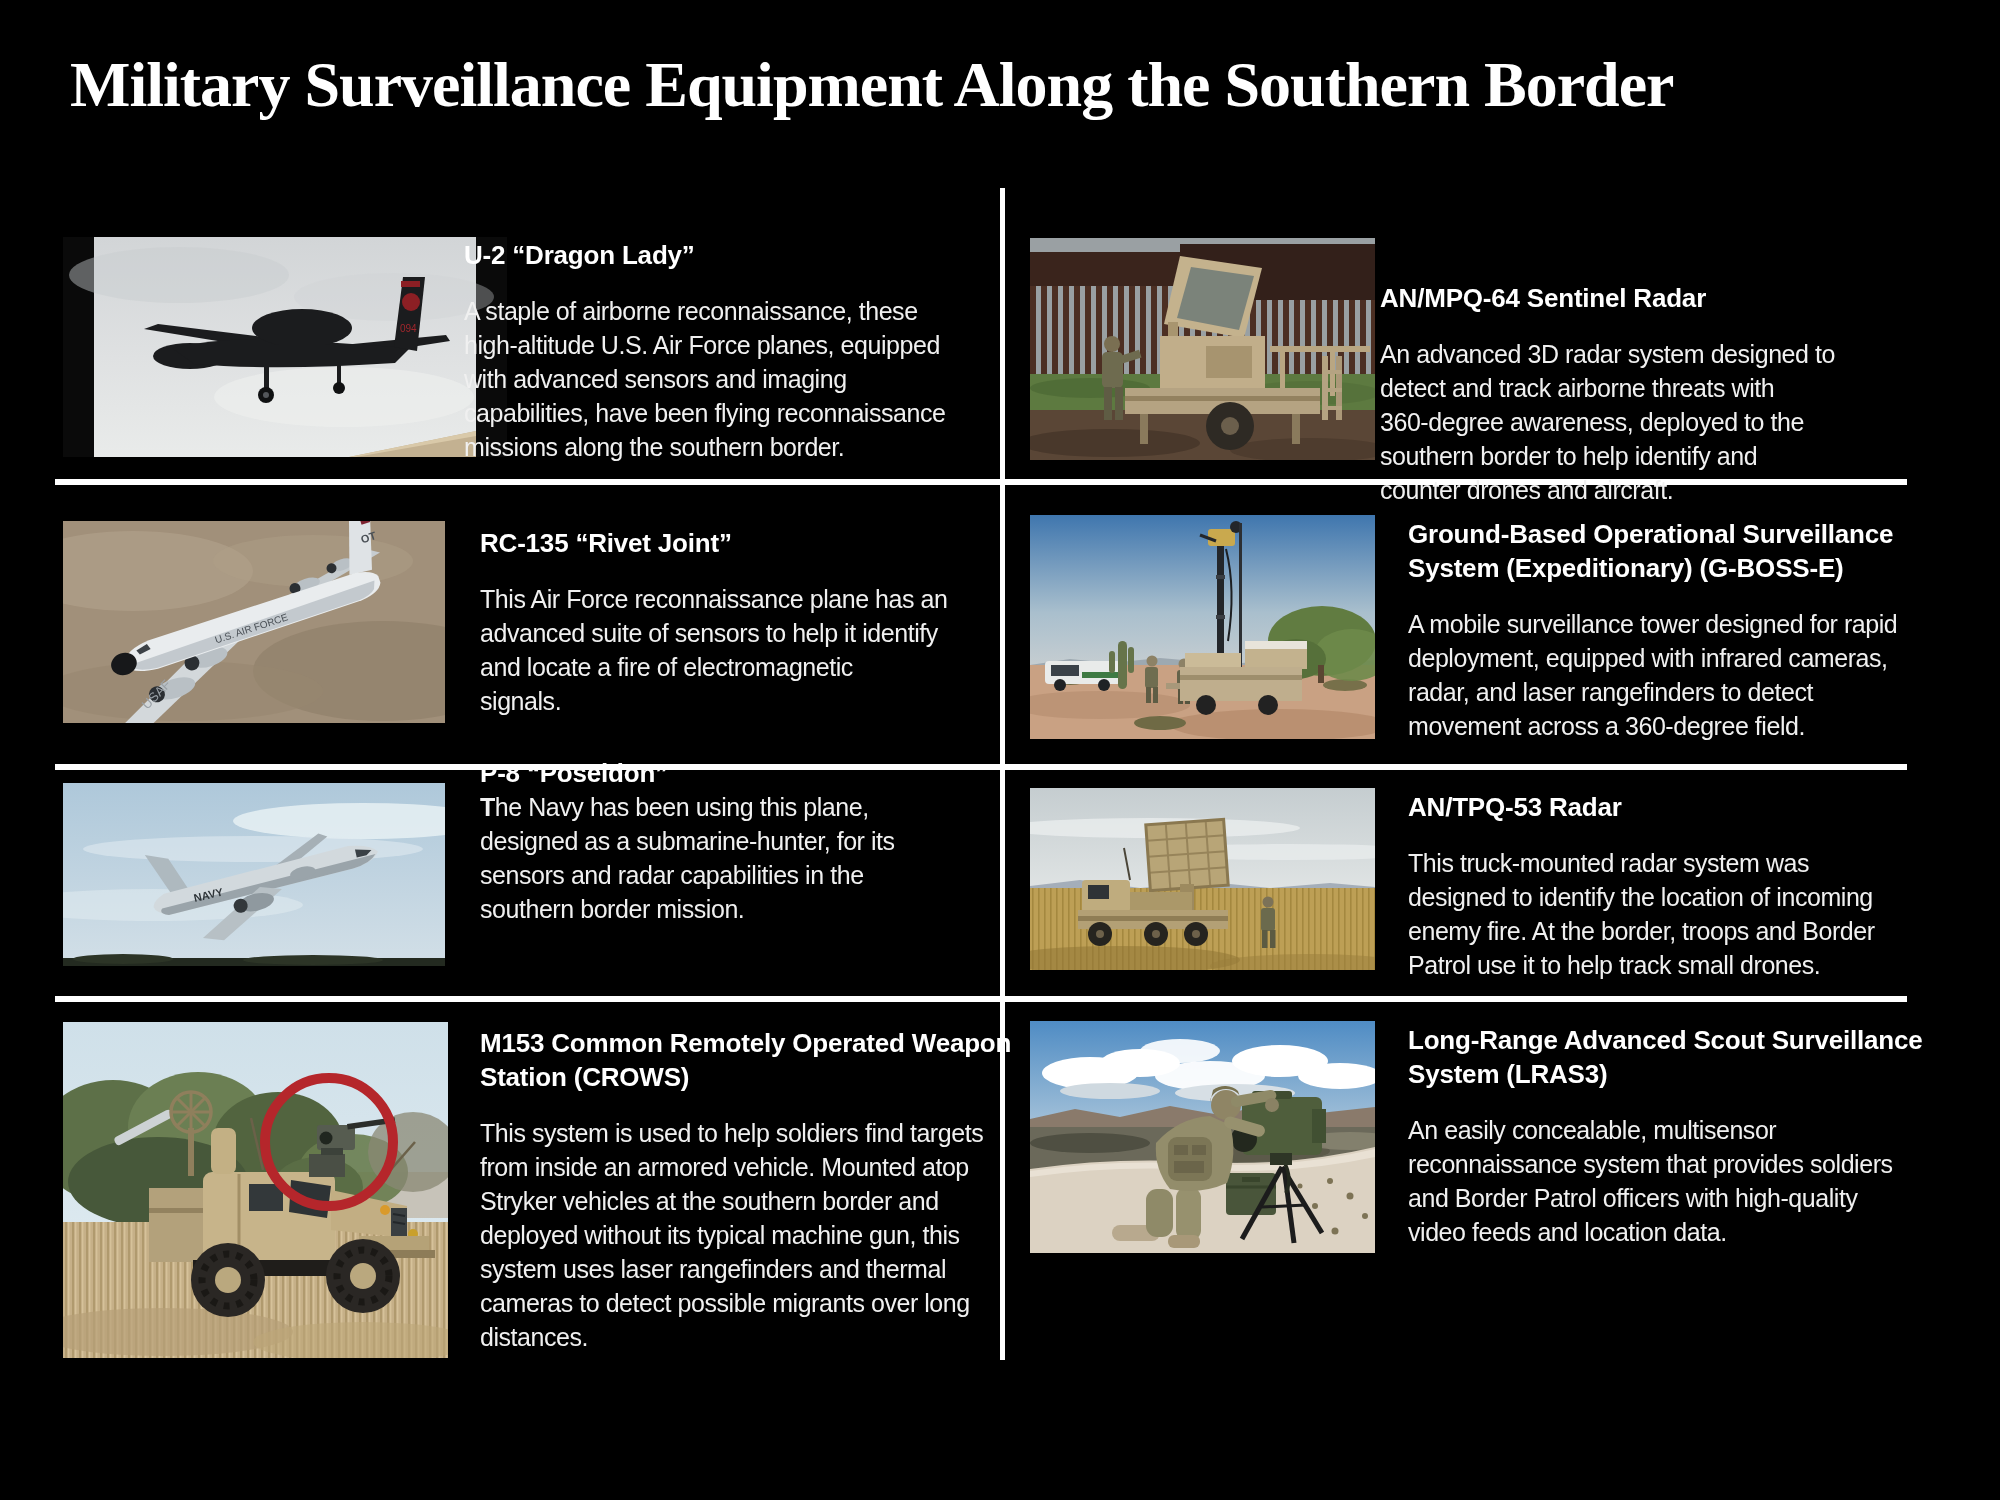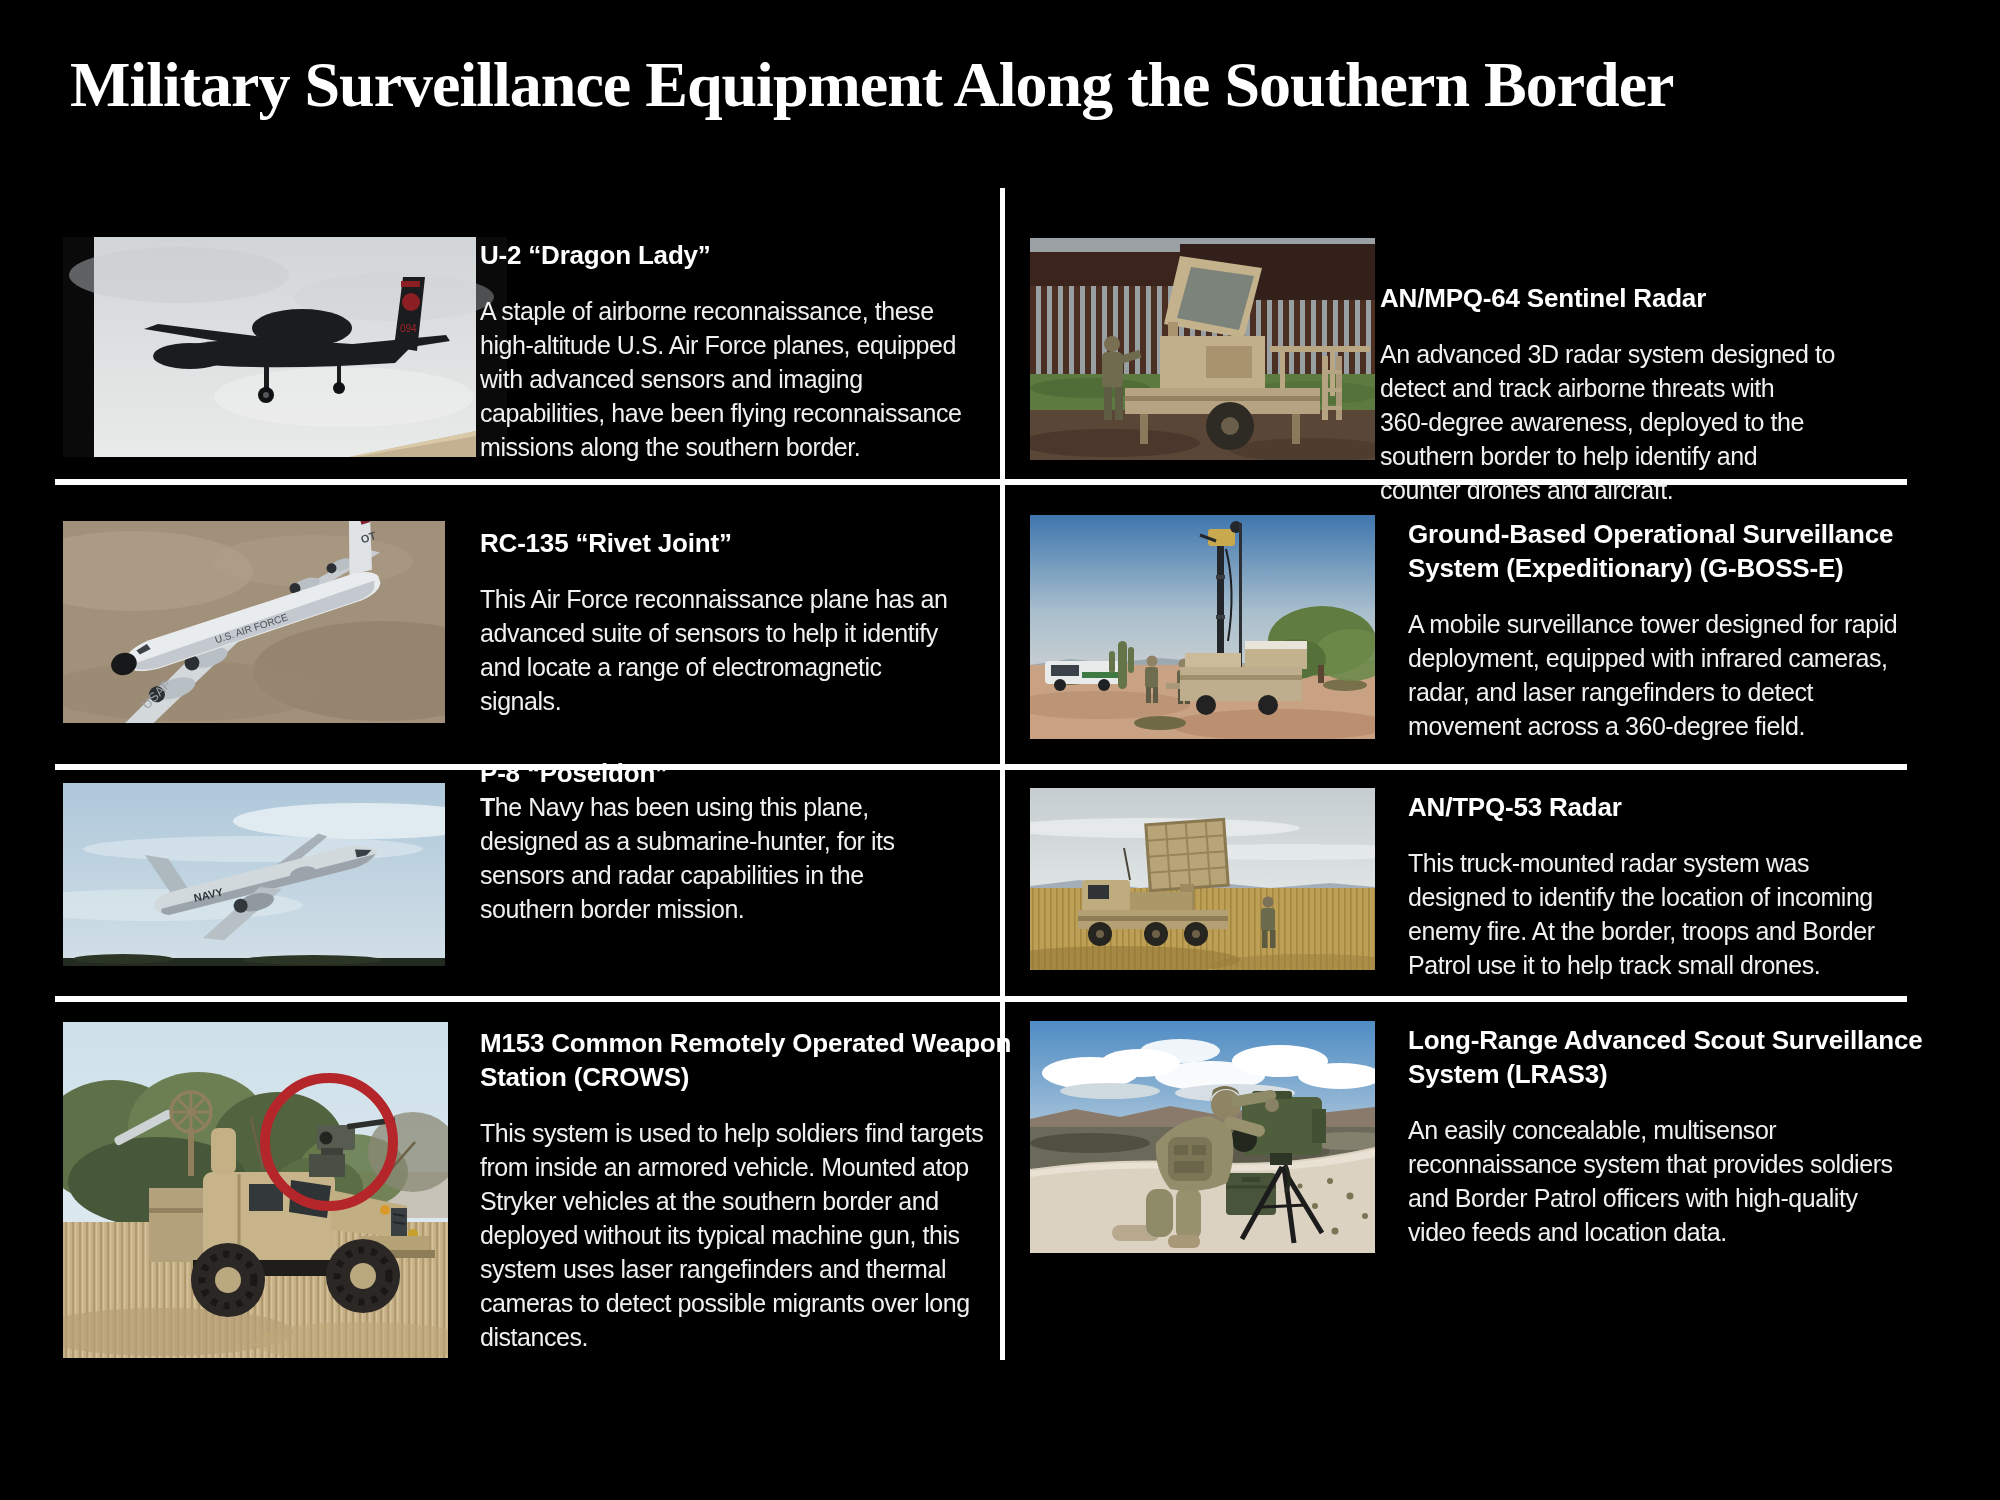--- a/index.html
+++ b/index.html
@@ -22,21 +22,21 @@
   
   #ph-l1{left:63px;top:237px;width:444px;height:220px;}
   #ph-r1{left:1030px;top:238px;width:345px;height:222px;}
   #ph-l2{left:63px;top:521px;width:382px;height:202px;}
   #ph-r2{left:1030px;top:515px;width:345px;height:224px;}
   #ph-l3{left:63px;top:783px;width:382px;height:183px;}
   #ph-r3{left:1030px;top:788px;width:345px;height:182px;}
   #ph-l4{left:63px;top:1022px;width:385px;height:336px;}
   #ph-r4{left:1030px;top:1021px;width:345px;height:232px;}
   
-  #tx-l1{left:480px;top:238px;width:525px;}
+  #tx-l1{left:464px;top:238px;width:525px;}
   #tx-r1{left:1380px;top:240px;width:535px;margin-top:41px;}
   #tx-l2{left:480px;top:526px;width:525px;}
   #tx-r2{left:1408px;top:517px;width:535px;}
   #tx-l3{left:480px;top:756px;width:525px;}
   #tx-r3{left:1408px;top:790px;width:535px;}
   #tx-l4{left:480px;top:1026px;width:540px;}
   #tx-r4{left:1408px;top:1023px;width:535px;}
 </style>
 </head>
 <body>
@@ -177,21 +177,21 @@
         <text x="148" y="110" font-size="10" fill="#4a5056" font-family="Liberation Sans, sans-serif">U.S. AIR FORCE</text>
         <text x="318" y="60" font-size="11" font-weight="bold" fill="#4a5056" font-family="Liberation Sans, sans-serif">OT</text>
         <text x="62" y="152" font-size="13" fill="#9aa1a7" transform="rotate(-28 62 152)" font-family="Liberation Sans, sans-serif">USAF</text>
       </g>
     </svg>
   </div>
   <div class="tx" id="tx-l2">
     <h3>RC-135 “Rivet Joint”</h3>
     <p>This Air Force reconnaissance plane has an
 advanced suite of sensors to help it identify
-and locate a range of electromagnetic
+and locate a fire of electromagnetic
 signals.</p>
   </div>
 
   <div class="photo" id="ph-r2">
     <svg viewBox="0 0 345 224" xmlns="http://www.w3.org/2000/svg">
       <defs>
         <linearGradient id="gbsky" x1="0" y1="0" x2="0" y2="1">
           <stop offset="0" stop-color="#3f76ae"></stop>
             <stop offset="0.65" stop-color="#a9bfcd"></stop>
           <stop offset="1" stop-color="#c5cdd1"></stop>

